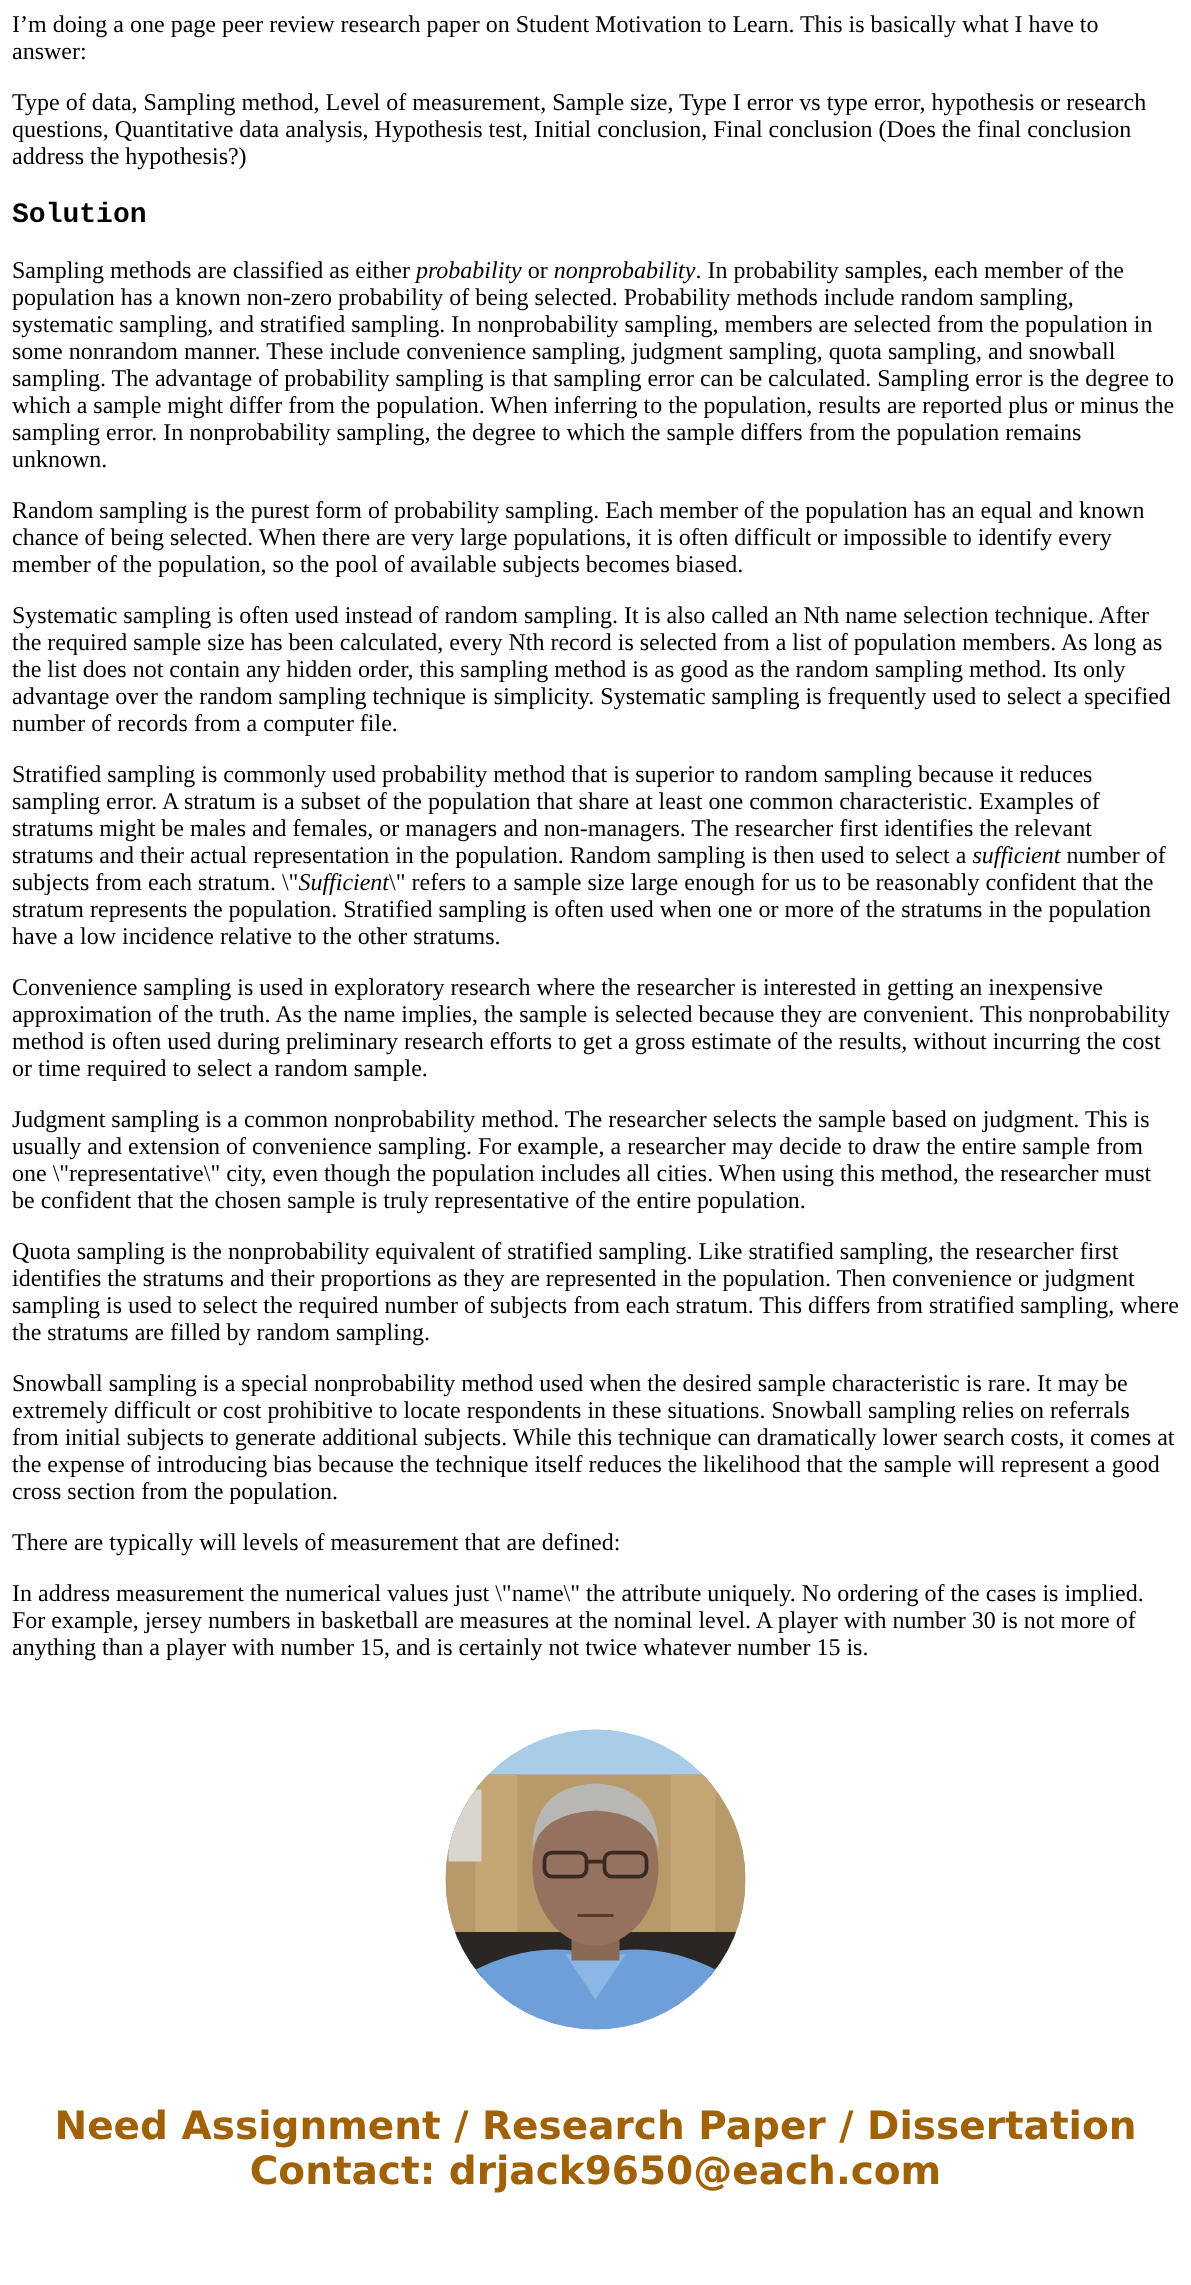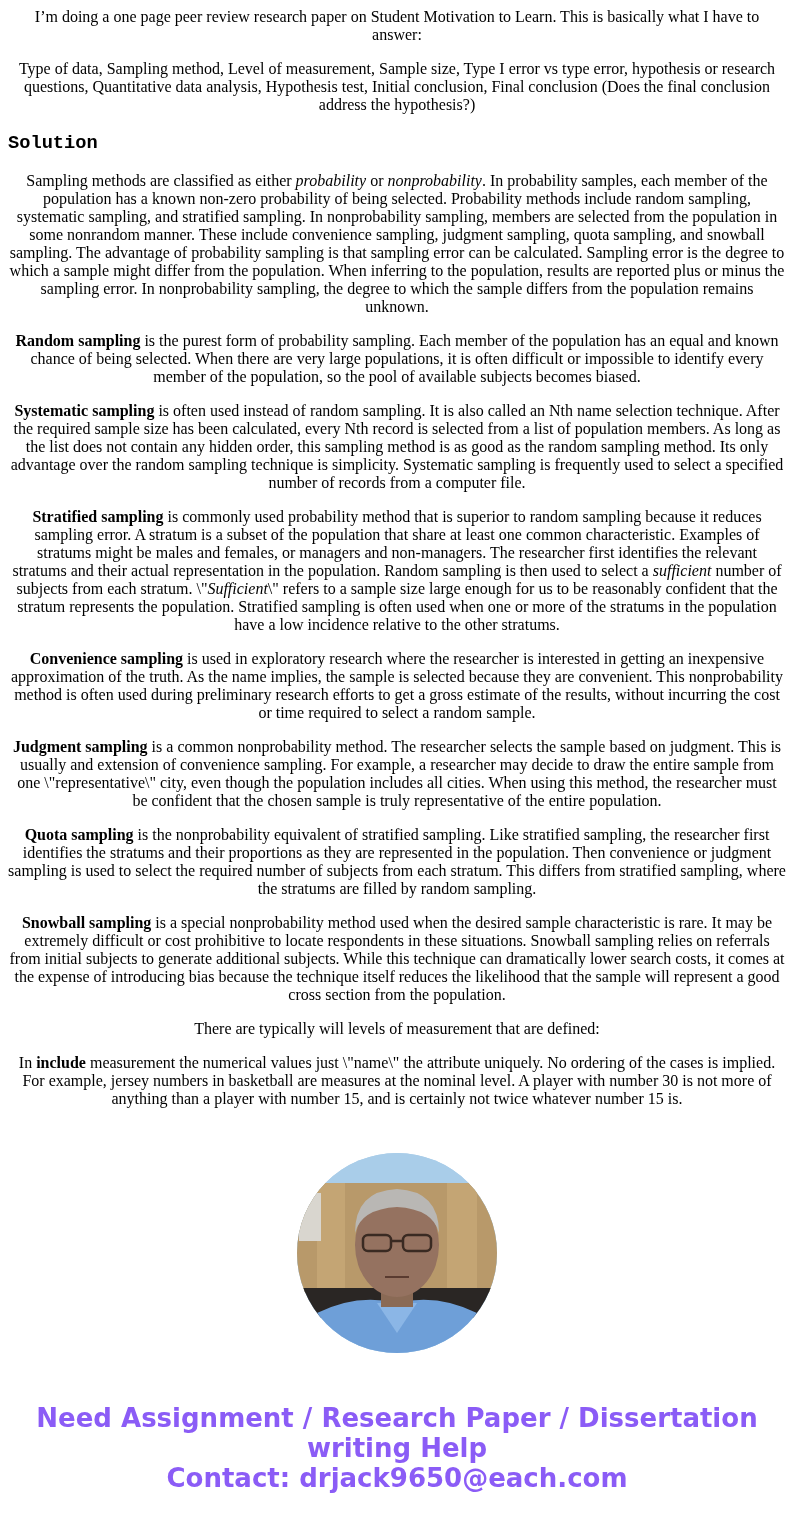--- a/index.html
+++ b/index.html
@@ -14,30 +14,29 @@
       font-family: "Liberation Serif", serif;
       font-size: 16px;
       line-height: 18px;
       color: #000000;
     }
     .content {
       padding: 8px 8px 0 8px;
     }
     p {
       margin: 0 0 16px 0;
-      text-align: center;
     }
     h3 {
       font-family: Liberation Mono, monospace;
       font-size: 18.7px;
       font-weight: bold;
       margin: 18px 0 18px 0;
       line-height: 22px;
     }
-    b { font-weight: bold; }
+    b { font-weight: normal; }
     i { font-style: italic; }
 
     .avatar-wrap {
       position: absolute;
       left: 297px;
       top: 1153px;
       width: 200px;
       height: 200px;
     }
     .avatar {
@@ -51,21 +50,21 @@
     .cta {
       position: absolute;
       left: 0;
       top: 1403px;
       width: 794px;
       text-align: center;
       font-family: "DejaVu Sans", sans-serif;
       font-weight: bold;
       font-size: 26px;
       line-height: 30px;
-      color: #8b5cf6;
+      color: #a16207;
     }
   </style>
 </head>
 <body>
 
 <div class="content">
   <p>I’m doing a one page peer review research paper on Student Motivation to Learn. This is basically what I have to answer:</p>
   <p>Type of data, Sampling method, Level of measurement, Sample size, Type I error vs type error, hypothesis or research questions, Quantitative data analysis, Hypothesis test, Initial conclusion, Final conclusion (Does the final conclusion address the hypothesis?)</p>
 
   <h3>Solution</h3>
@@ -81,21 +80,21 @@
   <p><b>Convenience sampling</b><span> is used in exploratory research where the researcher is interested in getting an inexpensive approximation of the truth. As the name implies, the sample is selected because they are convenient. This nonprobability method is often used during preliminary research efforts to get a gross estimate of the results, without incurring the cost or time required to select a random sample.</span></p>
 
   <p><b>Judgment sampling</b><span> is a common nonprobability method. The researcher selects the sample based on judgment. This is usually and extension of convenience sampling. For example, a researcher may decide to draw the entire sample from one \"representative\" city, even though the population includes all cities. When using this method, the researcher must be confident that the chosen sample is truly representative of the entire population.</span></p>
 
   <p><b>Quota sampling</b><span> is the nonprobability equivalent of stratified sampling. Like stratified sampling, the researcher first identifies the stratums and their proportions as they are represented in the population. Then convenience or judgment sampling is used to select the required number of subjects from each stratum. This differs from stratified sampling, where the stratums are filled by random sampling.</span></p>
 
   <p><b>Snowball sampling</b><span> is a special nonprobability method used when the desired sample characteristic is rare. It may be extremely difficult or cost prohibitive to locate respondents in these situations. Snowball sampling relies on referrals from initial subjects to generate additional subjects. While this technique can dramatically lower search costs, it comes at the expense of introducing bias because the technique itself reduces the likelihood that the sample will represent a good cross section from the population.</span></p>
 
   <p>There are typically will levels of measurement that are defined:</p>
 
-  <p><span>In </span><b>include</b><span> measurement the numerical values just \"name\" the attribute uniquely. No ordering of the cases is implied. For example, jersey numbers in basketball are measures at the nominal level. A player with number 30 is not more of anything than a player with number 15, and is certainly not twice whatever number 15 is.</span></p>
+  <p><span>In </span><b>address</b><span> measurement the numerical values just \"name\" the attribute uniquely. No ordering of the cases is implied. For example, jersey numbers in basketball are measures at the nominal level. A player with number 30 is not more of anything than a player with number 15, and is certainly not twice whatever number 15 is.</span></p>
 </div>
 
 <div class="avatar-wrap">
   <div class="avatar">
     <svg width="200" height="200" viewBox="0 0 200 200">
       <rect x="0" y="0" width="200" height="200" fill="#a9cde9"></rect>
 
       <rect x="0" y="30" width="200" height="110" fill="#b8996a"></rect>
       <rect x="20" y="30" width="28" height="110" fill="#c4a574"></rect>
       <rect x="150" y="30" width="30" height="110" fill="#c4a574"></rect>
@@ -116,15 +115,14 @@
       <rect x="106" y="82" width="28" height="16" rx="5" fill="none" stroke="#3a2a22" stroke-width="2.5"></rect>
       <line x1="94" y1="88" x2="106" y2="88" stroke="#3a2a22" stroke-width="2.5"></line>
 
       <line x1="88" y1="124" x2="112" y2="124" stroke="#5a3b30" stroke-width="2"></line>
     </svg>
   </div>
 </div>
 
 <div class="cta">
   <div>Need Assignment / Research Paper / Dissertation</div>
-  <div>writing Help</div>
   <div>Contact: drjack9650@each.com</div>
 </div>
 
 </body></html>

